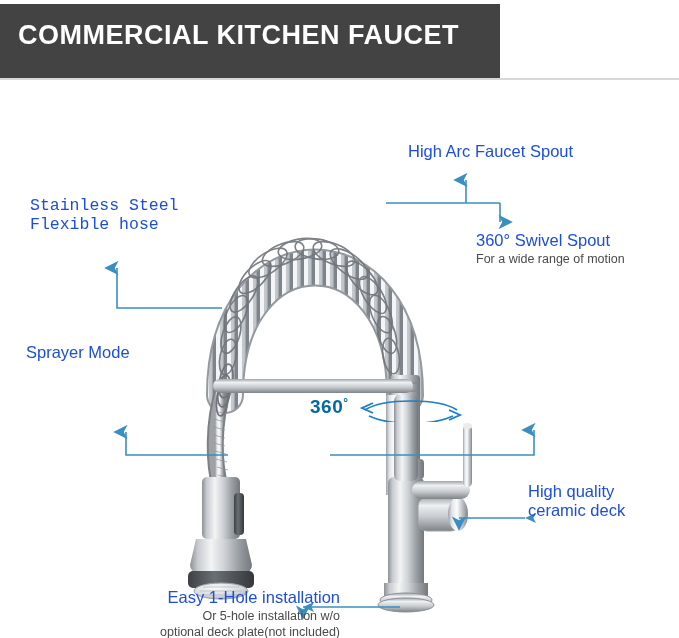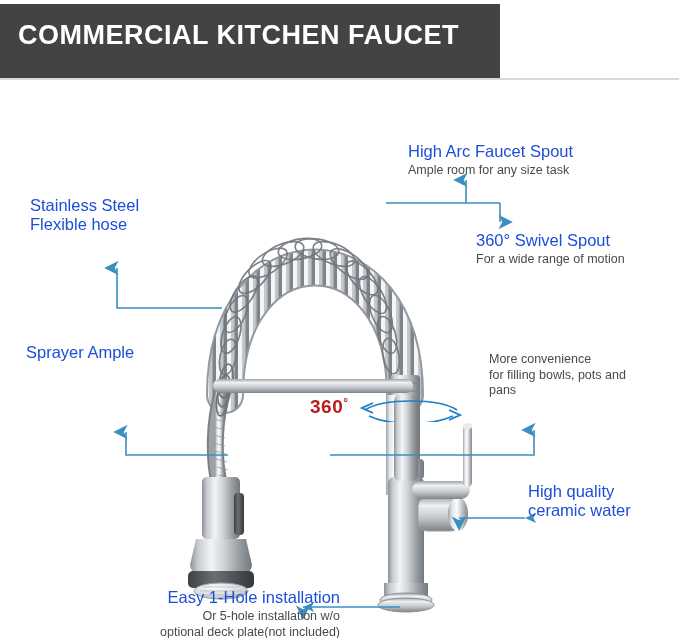--- a/index.html
+++ b/index.html
@@ -13,35 +13,35 @@
       font-family:"Liberation Sans",sans-serif;font-weight:bold;font-size:27px;
       letter-spacing:.5px;color:#ffffff;white-space:nowrap;}
   #logo-box{position:absolute;left:500px;top:4px;width:179px;height:74px;background:#fff;}
   #header-rule{position:absolute;left:0;top:78px;width:679px;height:2px;background:#d8d8d8;}
 
   
   .callout{position:absolute;}
   .c-title{font-size:16.5px;color:#1d4ed8;line-height:19px;white-space:pre-line;}
   .c-sub{font-size:12.5px;color:#4a4a4a;line-height:15.5px;margin-top:2px;white-space:pre-line;}
 
-  #co-hose       {left:30px; top:196px; width:215px;}
+  #co-hose       {left:30px; top:196px; width:215px;font-family:Liberation Mono, monospace;}
   #co-sprayer    {left:26px; top:343px; width:215px;}
   #co-install    {left:85px; top:588px; width:255px;text-align:right;}
   #co-higharc    {left:408px; top:142px; width:250px;}
   #co-swivel     {left:476px; top:231px; width:205px;}
   #co-stream     {left:489px; top:350px; width:190px;}
   #co-ceramic    {left:528px; top:482px; width:152px;}
 
   
   #connectors{position:absolute;left:0;top:0;width:679px;height:638px;pointer-events:none;}
 
   
   #badge-360{position:absolute;left:310px;top:396px;}
   #badge-360 .deg{font-family:"Liberation Sans",sans-serif;font-weight:bold;
-      font-size:19px;color:#b91c1c;letter-spacing:.5px;}
+      font-size:19px;color:#0369a1;letter-spacing:.5px;}
 
   
   #faucet{position:absolute;left:150px;top:95px;width:340px;height:543px;}
 </style>
 </head>
 <body>
 
 <div id="header">
   <div id="header-bar"></div>
   <div id="header-title">COMMERCIAL KITCHEN FAUCET</div>
@@ -270,41 +270,37 @@
     <path d="M92 14 L103 19 L92 24" fill="none" stroke="#1f7fc4" stroke-width="1.9"></path>
   </svg>
 </div>
 
 <div class="callout" id="co-hose">
   <div class="c-title">Stainless Steel
 Flexible hose</div>
 </div>
 
 <div class="callout" id="co-sprayer">
-  <div class="c-title">Sprayer Ample</div>
+  <div class="c-title">Sprayer Mode</div>
 </div>
 
 <div class="callout" id="co-install">
   <div class="c-title">Easy 1-Hole installation</div>
   <div class="c-sub">Or 5-hole installation w/o
 optional deck plate(not included)</div>
 </div>
 
 <div class="callout" id="co-higharc">
   <div class="c-title">High Arc Faucet Spout</div>
-  <div class="c-sub">Ample room for any size task</div>
 </div>
 
 <div class="callout" id="co-swivel">
   <div class="c-title">360° Swivel Spout</div>
   <div class="c-sub">For a wide range of motion</div>
 </div>
 
 <div class="callout" id="co-stream">
-  <div class="c-sub">More convenience
-for filling bowls, pots and
-pans</div>
 </div>
 
 <div class="callout" id="co-ceramic">
   <div class="c-title">High quality
-ceramic water</div>
+ceramic deck</div>
 </div>
 
 </body></html>

